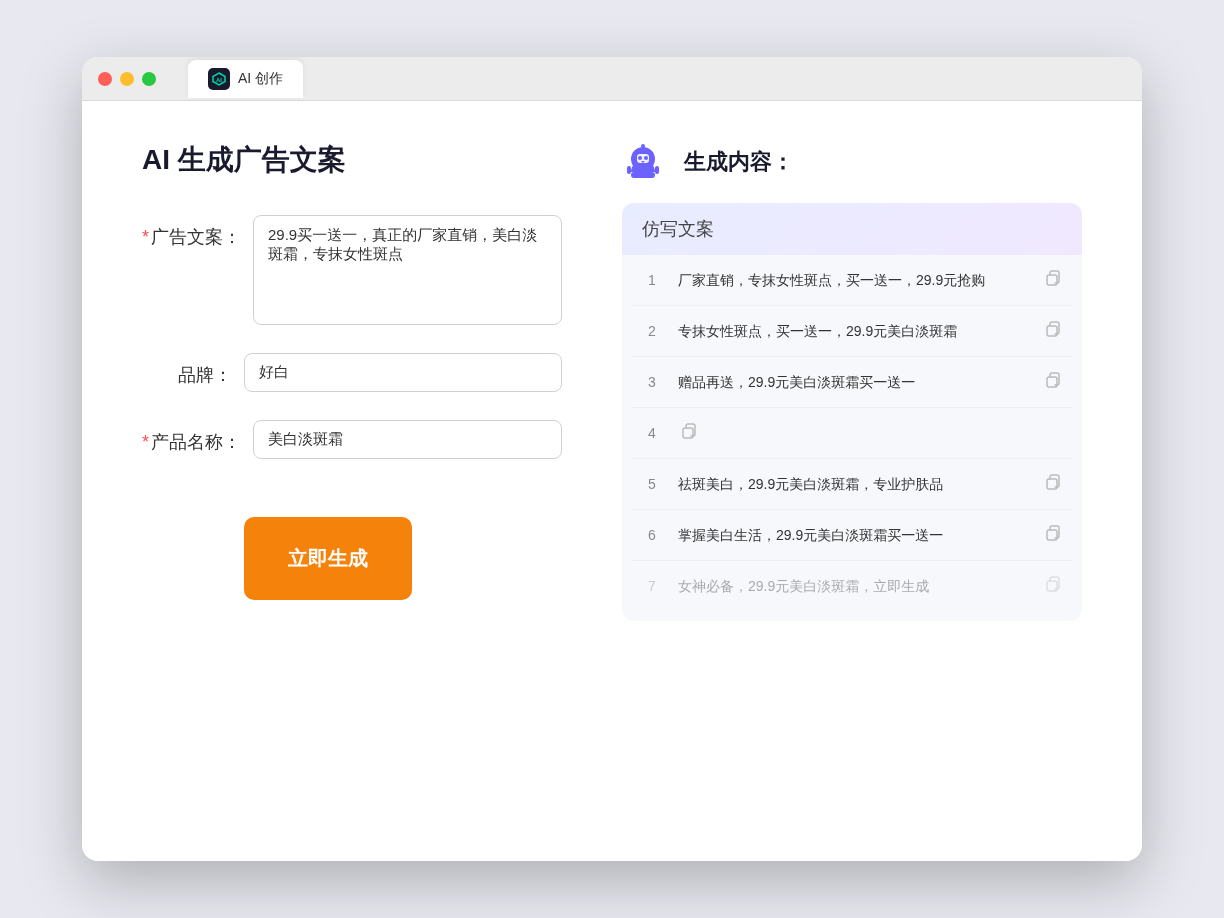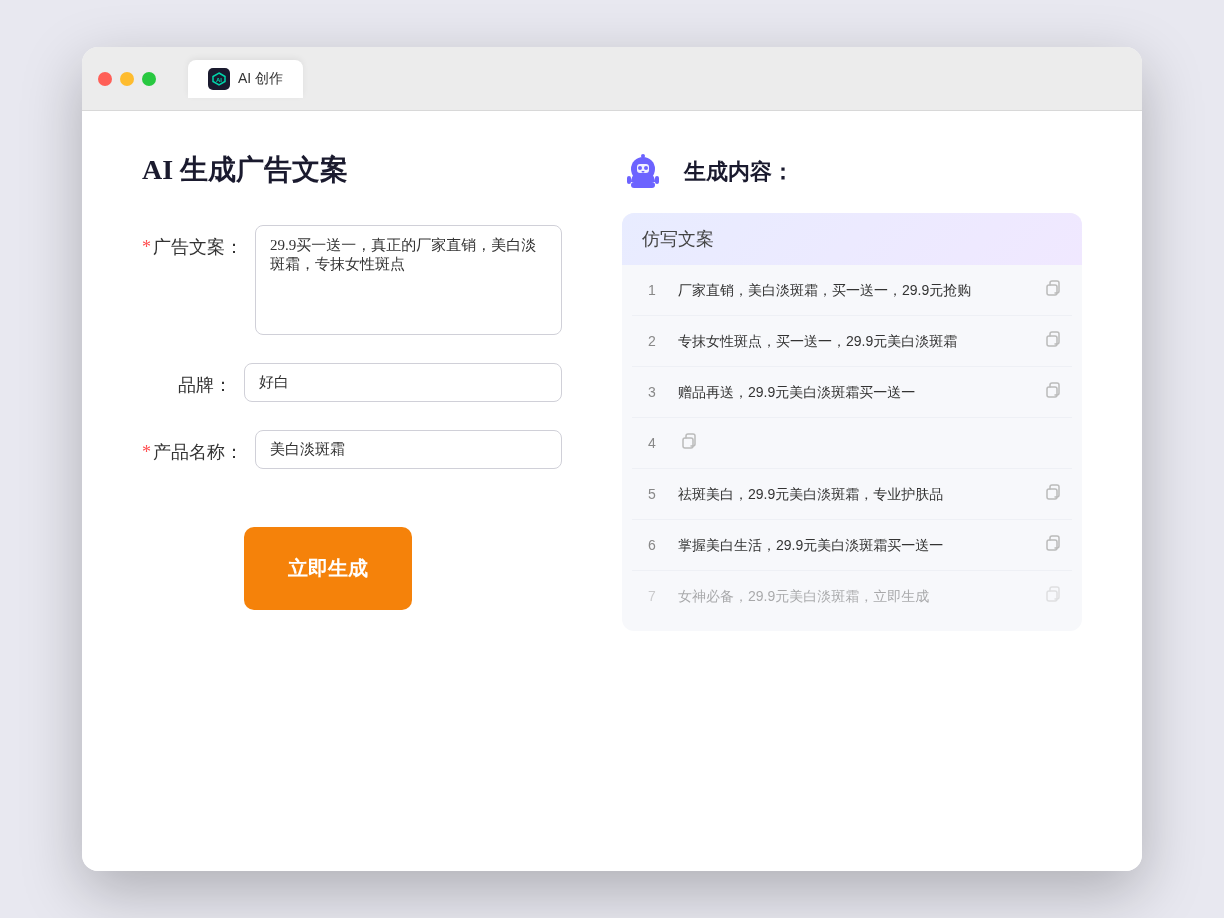--- a/index.html
+++ b/index.html
@@ -15,21 +15,21 @@
     .browser-window {
       width: 1060px;
       background: #f5f5f7;
       border-radius: 16px;
       box-shadow: 0 20px 60px rgba(0,0,0,0.25);
       overflow: hidden;
     }
 
     .browser-titlebar {
       background: #ececec;
-      height: 64px;
+      height: 44px;
       display: flex;
       align-items: center;
       padding: 0 16px;
       border-bottom: 1px solid #d8d8d8;
       gap: 12px;
     }
 
     .traffic-lights {
       display: flex;
       gap: 8px;
@@ -80,21 +80,20 @@
       background: #fff;
       padding: 40px 60px 50px 60px;
       min-height: 760px;
       display: flex;
       gap: 60px;
     }
 
     
     .left-panel {
       flex: 0 0 420px;
-      font-family: Liberation Serif, serif;
     }
 
     .page-title {
       font-size: 28px;
       font-weight: 700;
       color: #1a1a2e;
       margin-bottom: 36px;
     }
 
     .form-row {
@@ -300,21 +299,21 @@
             <rect x="33" y="25" width="4" height="8" rx="2" fill="#6c63ff"></rect>
           </svg>
           <span class="result-title">生成内容：</span>
         </div>
 
         <div class="result-box">
           <div class="result-table-header">仿写文案</div>
           <div class="result-list" id="result-list">
           <div class="result-item">
                 <span class="result-num">1</span>
-                <span class="result-text">厂家直销，美白淡斑霜，买一送一，29.9元抢购</span>
+                <span class="result-text">厂家直销，专抹女性斑点，买一送一，29.9元抢购</span>
                 <span style="cursor: pointer;"><svg width="20" height="20" viewBox="0 0 20 20" fill="none">
     <rect x="5" y="7" width="10" height="10" rx="2" stroke="#bbb" stroke-width="1.5"></rect>
     <path d="M8 7V5a2 2 0 012-2h5a2 2 0 012 2v8a2 2 0 01-2 2h-2" stroke="#bbb" stroke-width="1.5" stroke-linecap="round"></path>
   </svg></span>
               </div>
               <div class="result-item">
                 <span class="result-num">2</span>
                 <span class="result-text">专抹女性斑点，买一送一，29.9元美白淡斑霜</span>
                 <span style="cursor: pointer;"><svg width="20" height="20" viewBox="0 0 20 20" fill="none">
     <rect x="5" y="7" width="10" height="10" rx="2" stroke="#bbb" stroke-width="1.5"></rect>

